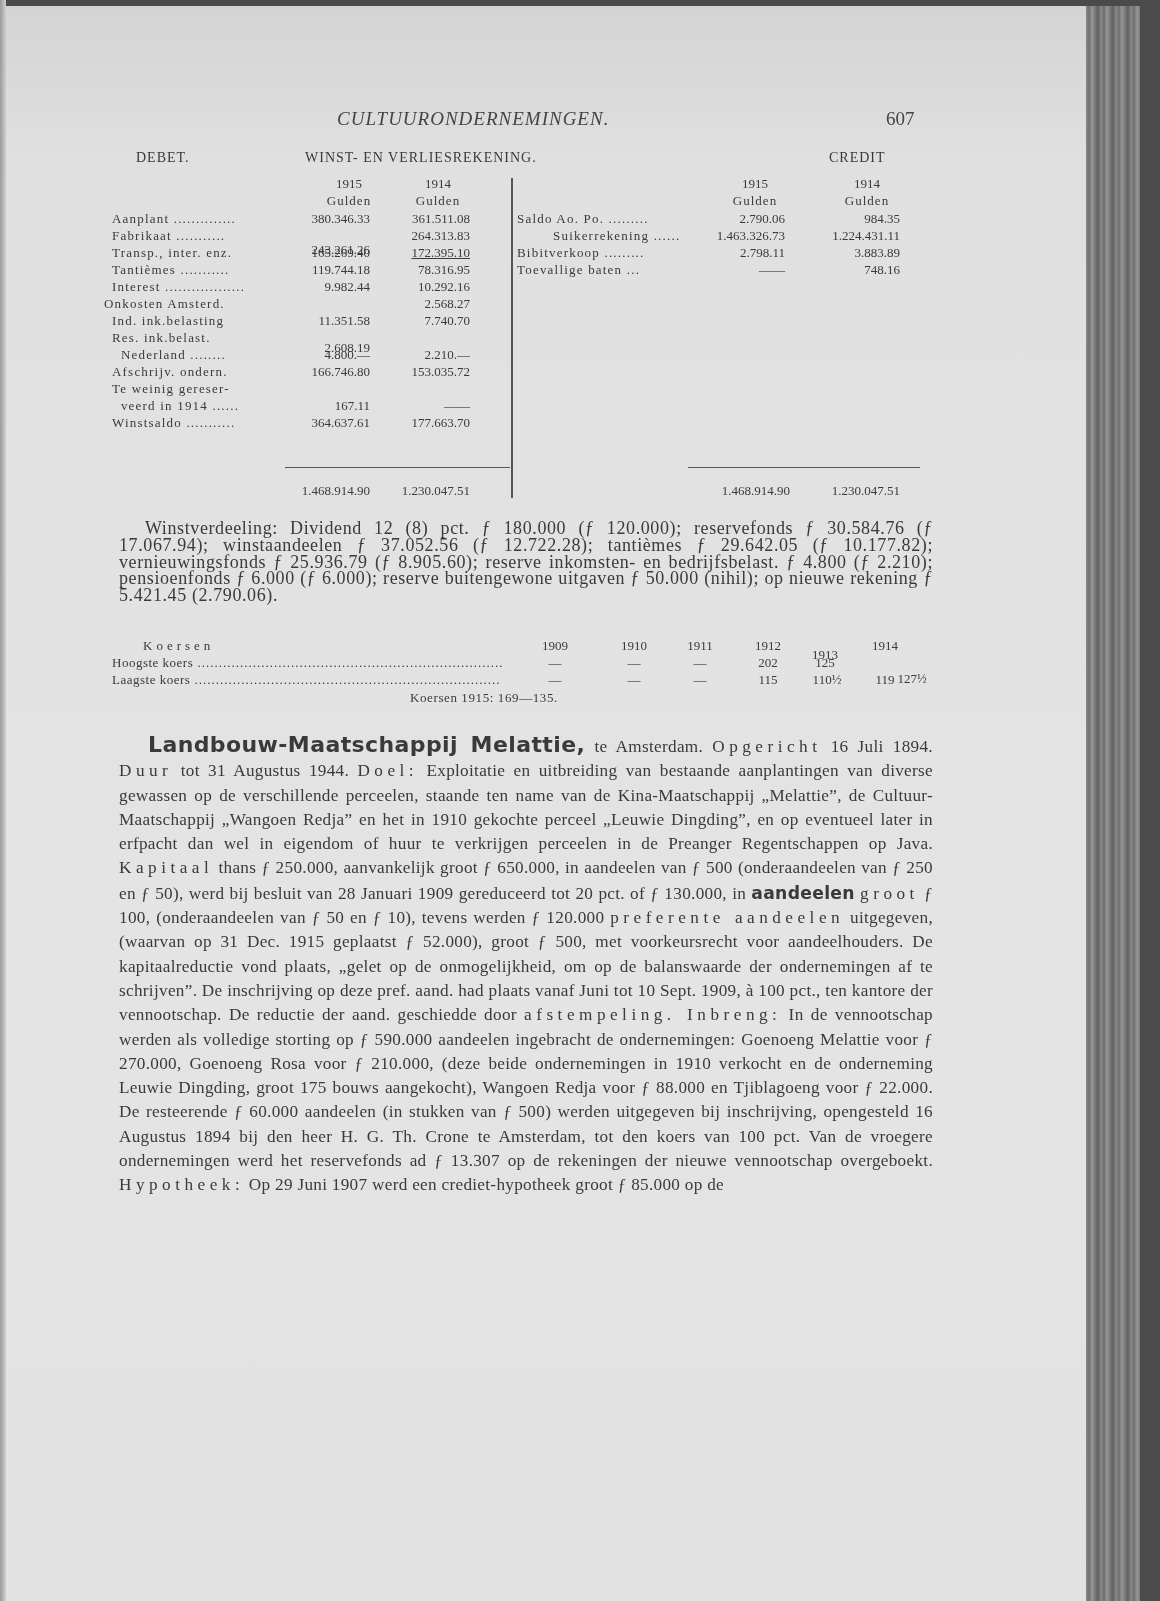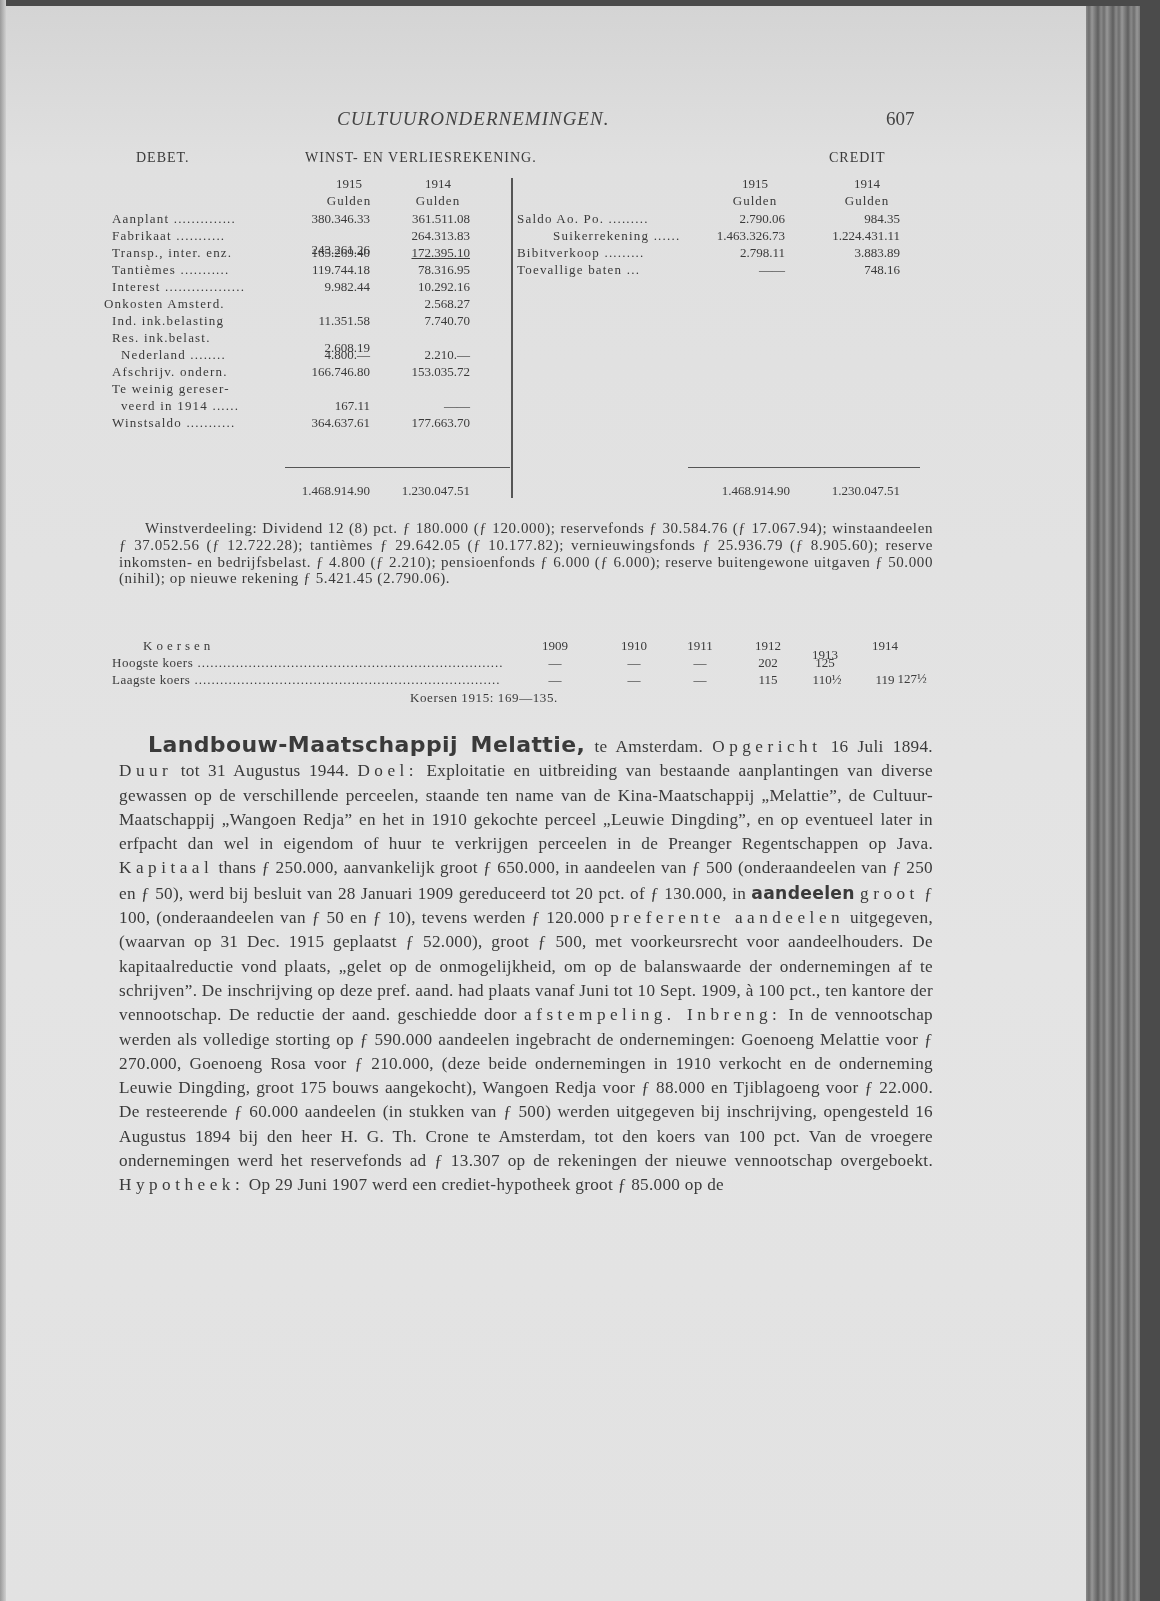--- a/index.html
+++ b/index.html
@@ -28,21 +28,21 @@
   .page-number { position:absolute; left:886px; top:108px; font-size:19px; font-family:"Liberation Serif", serif; color:#444; }
 
   .tbl-head { position:absolute; top:150px; font-size:14px; letter-spacing:1px; font-family:"Liberation Serif", serif; }
   .col { position:absolute; font-size:13px; line-height:16.7px; font-family:"Liberation Serif", serif; white-space:pre; }
   .label { letter-spacing:1.2px; }
   .num { text-align:right; }
   .vrule { position:absolute; left:511px; top:178px; width:1.5px; height:320px; background:#555; }
   .hrule { position:absolute; height:1px; background:#555; }
 
   .para { position:absolute; font-family:"Liberation Serif", serif; }
-  .small-para { left:119px; top:520px; width:814px; font-size:15px; line-height:16.8px; text-align:justify; letter-spacing:0.6px; }
+  .small-para { left:119px; top:520px; width:814px; font-size:18px; line-height:16.8px; text-align:justify; letter-spacing:0.6px; }
   .small-para p { margin:0; }
 
   .koersen { position:absolute; font-family:"Liberation Serif", serif; font-size:13px; line-height:16.7px; }
   .spaced { letter-spacing:4px; }
 
   .main-para { left:119px; top:733px; width:814px; font-size:17.2px; line-height:24.3px; text-align:justify; letter-spacing:0.3px; }
   .main-para p { margin:0; }
   .company { font-family:"DejaVu Sans", sans-serif; font-weight:bold; font-size:22px; letter-spacing:0.4px; }
   .bold-sans { font-family:"DejaVu Sans", sans-serif; font-weight:bold; }
   .sp { letter-spacing:4.5px; }

